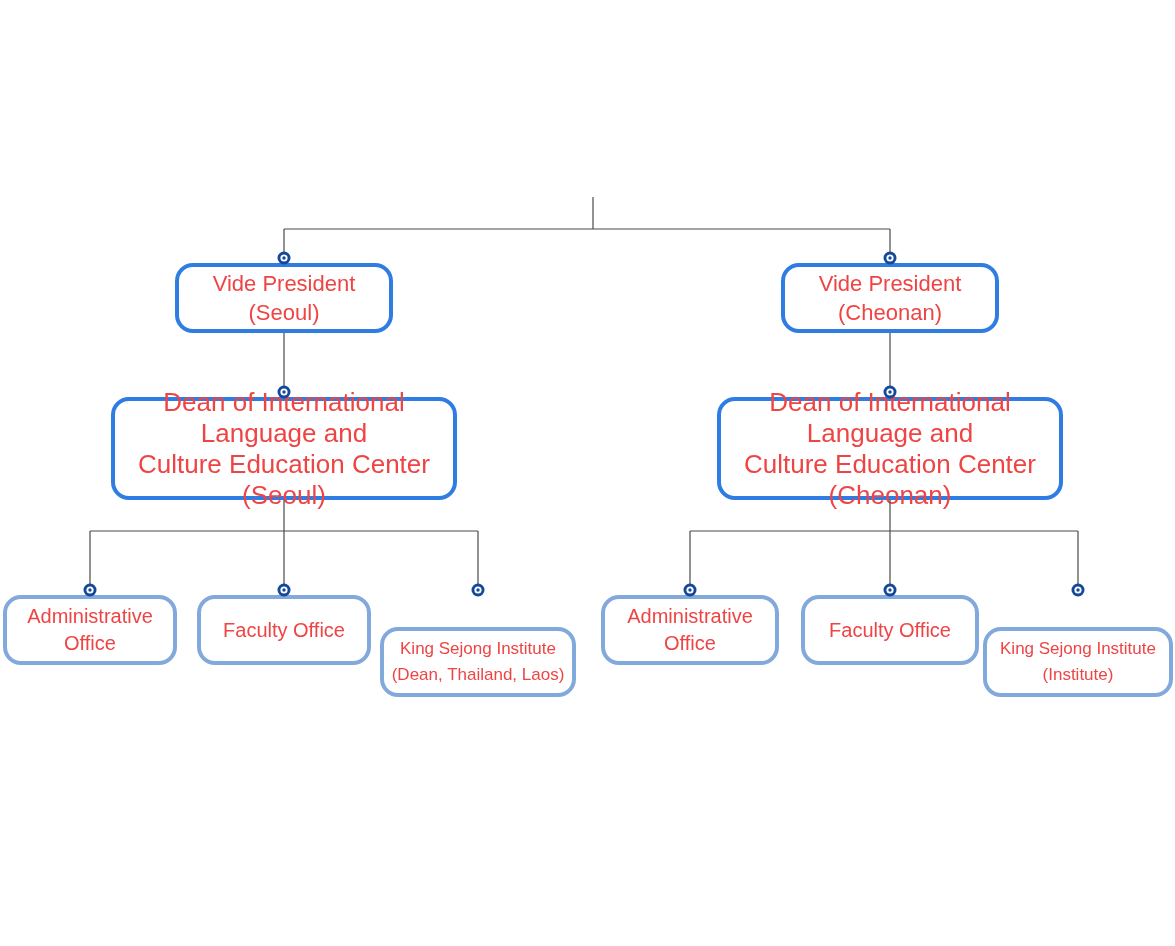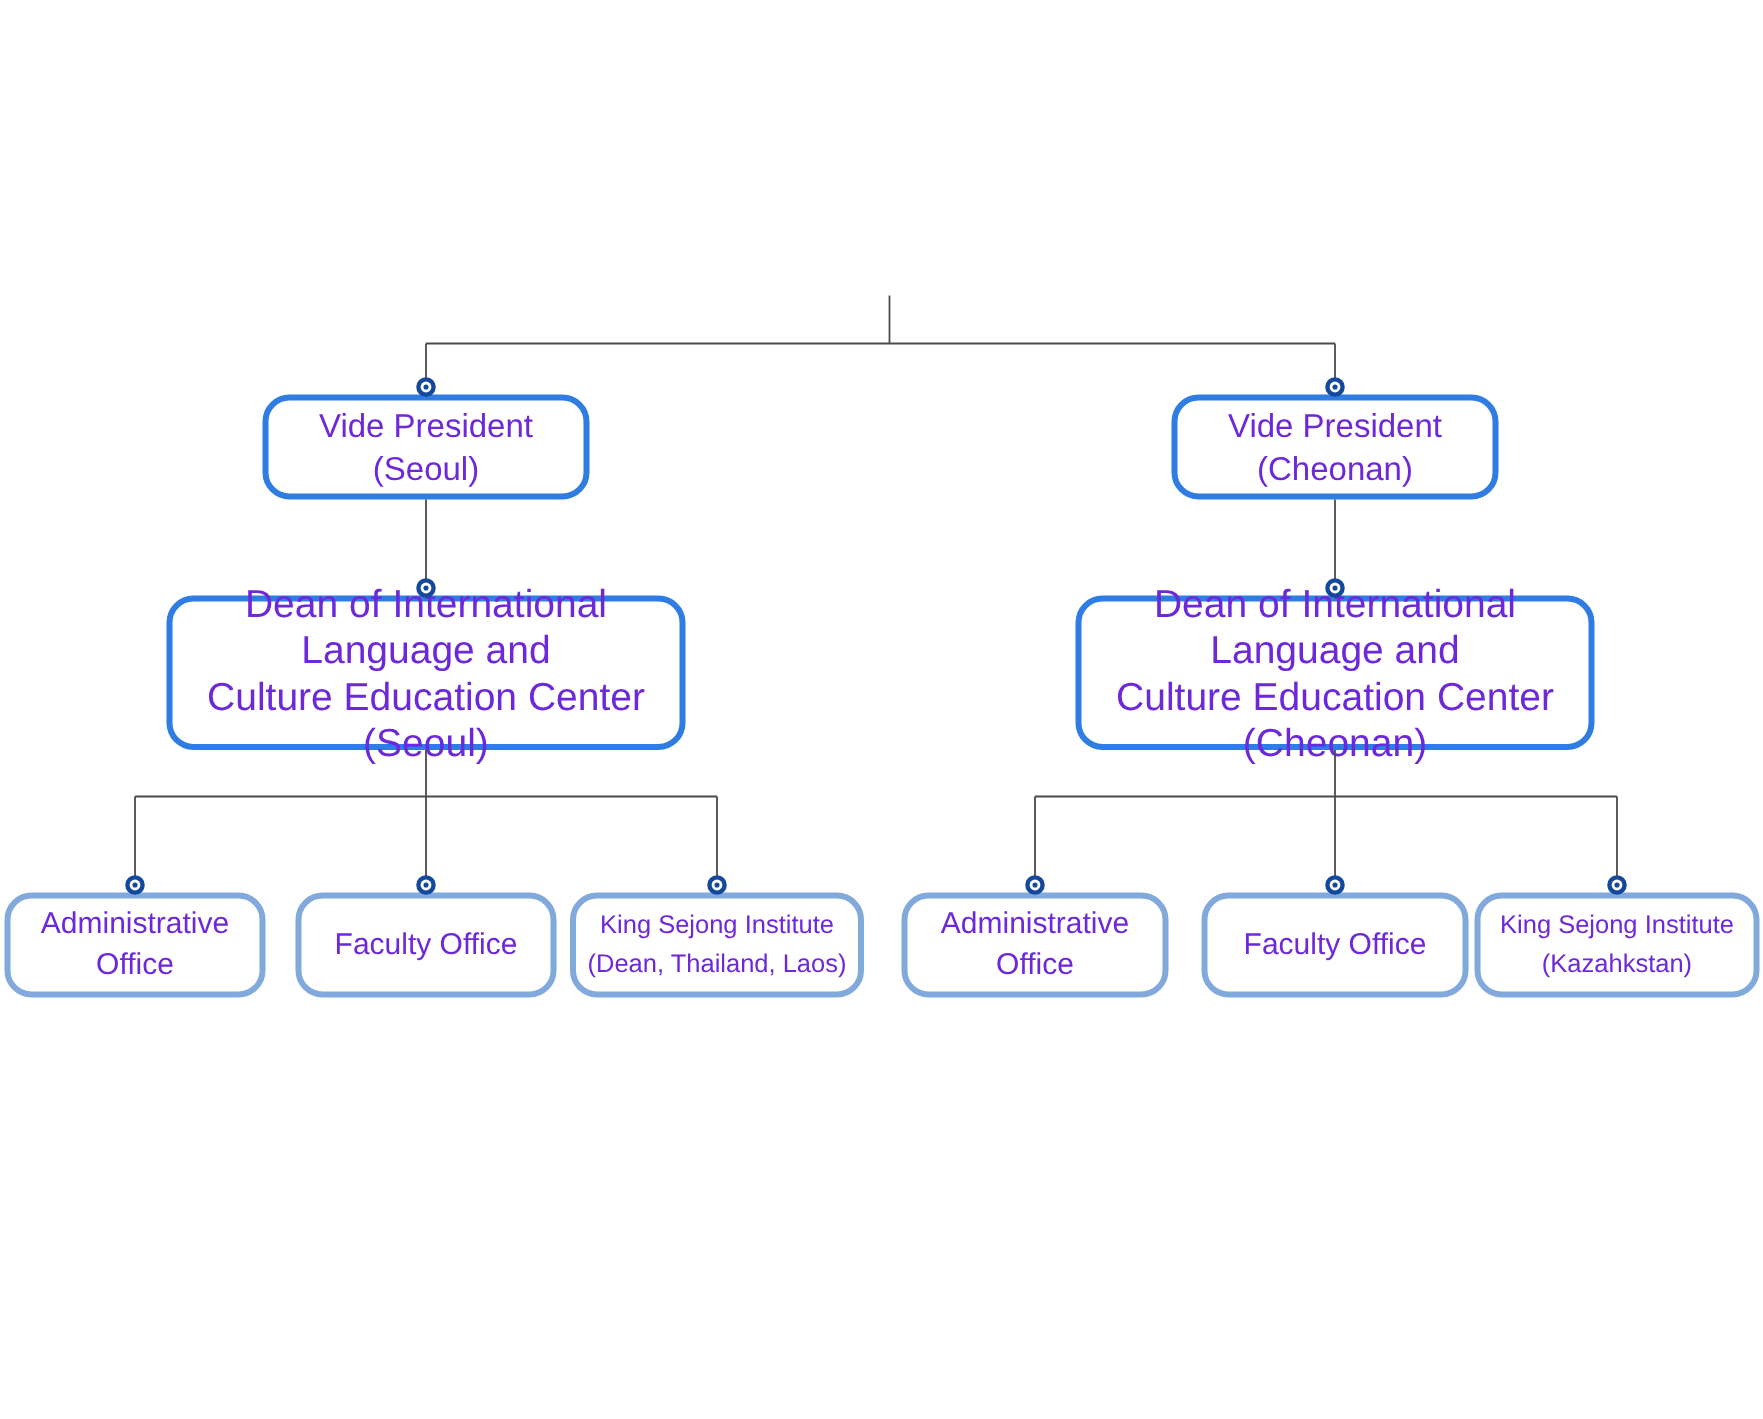--- a/index.html
+++ b/index.html
@@ -24,21 +24,21 @@
   }
   .node {
     position: absolute;
     box-sizing: border-box;
     background: #ffffff;
     display: flex;
     flex-direction: column;
     justify-content: center;
     align-items: center;
     text-align: center;
-    color: #6d28d9;
+    color: #ef4444;
     z-index: 2;
   }
   .president {
     left: 496px;
     top: 3px;
     width: 194px;
     height: 194px;
     border: 12px solid #123e7e;
     border-radius: 50%;
     color: #123e7e;
@@ -59,20 +59,21 @@
     line-height: 31px;
   }
   .tier4 {
     border: 4px solid #82a9dc;
     font-size: 20px;
     line-height: 27px;
   }
   .tier4.small {
     font-size: 17px;
     line-height: 26px;
+    margin-top: 32px;
   }
   
   .vp-seoul      { left: 175px; top: 263px; width: 218px; height: 70px; }
   .vp-cheonan    { left: 781px; top: 263px; width: 218px; height: 70px; }
   .dean-seoul    { left: 111px; top: 397px; width: 346px; height: 103px; }
   .dean-cheonan  { left: 717px; top: 397px; width: 346px; height: 103px; }
   .admin-seoul   { left: 3px;   top: 595px; width: 174px; height: 70px; }
   .faculty-seoul { left: 197px; top: 595px; width: 174px; height: 70px; }
   .ksi-seoul     { left: 380px; top: 595px; width: 196px; height: 70px; }
   .admin-cheonan   { left: 601px; top: 595px; width: 178px; height: 70px; }
@@ -198,16 +199,16 @@
     <div>Administrative</div>
     <div>Office</div>
   </div>
 
   <div class="node box tier4 faculty-cheonan">
     <div>Faculty Office</div>
   </div>
 
   <div class="node box tier4 small ksi-cheonan">
     <div>King Sejong Institute</div>
-    <div>(Kazahkstan)</div>
+    <div>(Institute)</div>
   </div>
 
 </div>
 
 </body></html>

